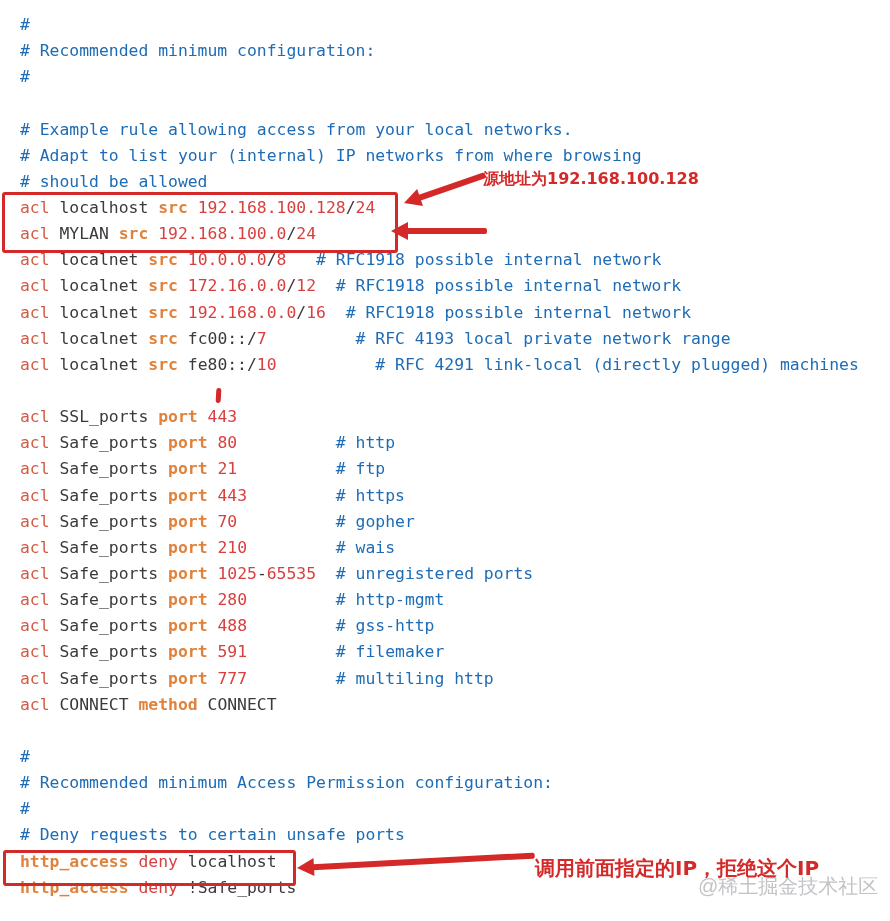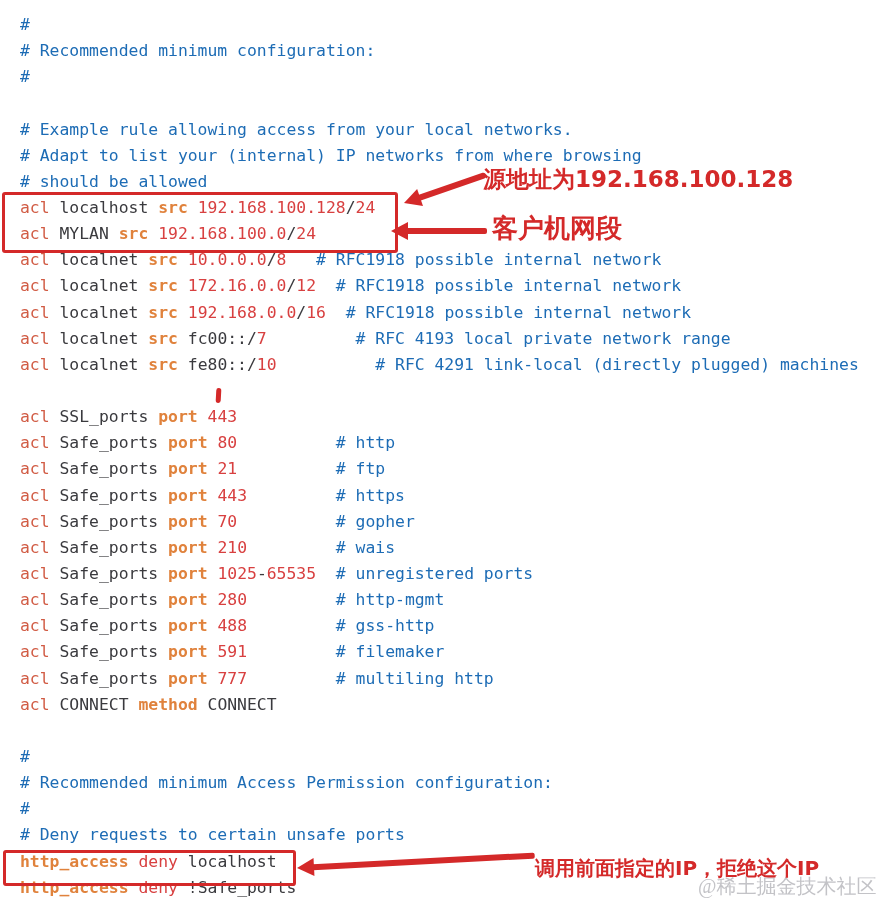--- a/index.html
+++ b/index.html
@@ -21,25 +21,25 @@
   .arrow{position:absolute;height:0;transform-origin:0 50%;}
   .arrow .shaft{position:absolute;left:14px;right:0;top:-3px;height:6px;background:var(--red);border-radius:2px;}
   .arrow .head{position:absolute;left:0;top:-9px;width:0;height:0;
                border-top:9px solid transparent;border-bottom:9px solid transparent;
                border-right:17px solid var(--red);}
   .arrow-src{left:404px;top:203px;width:86px;transform:rotate(-19deg);}
   .arrow-lan{left:391px;top:231px;width:96px;}
   .arrow-deny{left:297px;top:868px;width:238px;transform:rotate(-3deg);}
   .ann{position:absolute;color:var(--red);font-weight:bold;white-space:nowrap;
        font-family:"DejaVu Sans",sans-serif;}
-  .ann-src{left:483px;top:166px;font-size:23px;line-height:26px;}
+  .ann-src{left:483px;top:166px;font-size:16px;line-height:26px;}
   .ann-lan{left:492px;top:213px;font-size:26px;line-height:30px;}
   .ann-deny{left:535px;top:853px;font-size:20px;line-height:30px;z-index:3;}
   .watermark{position:absolute;left:698px;top:875px;font-size:20px;line-height:23px;
-             color:var(--wm);font-family:Liberation Serif, serif;white-space:nowrap;z-index:2;}
+             color:var(--wm);font-family:Liberation Sans, sans-serif;white-space:nowrap;z-index:2;}
 </style>
 </head>
 <body>
 
 <div class="stage">
 
   <div class="code"><div class="line"><span class="t-cm">#</span></div><div class="line"><span class="t-cm"># Recommended minimum configuration:</span></div><div class="line"><span class="t-cm">#</span></div><div class="line"></div><div class="line"><span class="t-cm"># Example rule allowing access from your local networks.</span></div><div class="line"><span class="t-cm"># Adapt to list your (internal) IP networks from where browsing</span></div><div class="line"><span class="t-cm"># should be allowed</span></div><div class="line"><span class="t-kw1">acl</span><span class="t-pl"> localhost </span><span class="t-kw2">src</span><span class="t-pl"> </span><span class="t-vl">192.168.100.128</span><span class="t-pl">/</span><span class="t-vl">24</span></div><div class="line"><span class="t-kw1">acl</span><span class="t-pl"> MYLAN </span><span class="t-kw2">src</span><span class="t-pl"> </span><span class="t-vl">192.168.100.0</span><span class="t-pl">/</span><span class="t-vl">24</span></div><div class="line"><span class="t-kw1">acl</span><span class="t-pl"> localnet </span><span class="t-kw2">src</span><span class="t-pl"> </span><span class="t-vl">10.0.0.0</span><span class="t-pl">/</span><span class="t-vl">8</span><span class="t-pl">   </span><span class="t-cm"># RFC1918 possible internal network</span></div><div class="line"><span class="t-kw1">acl</span><span class="t-pl"> localnet </span><span class="t-kw2">src</span><span class="t-pl"> </span><span class="t-vl">172.16.0.0</span><span class="t-pl">/</span><span class="t-vl">12</span><span class="t-pl">  </span><span class="t-cm"># RFC1918 possible internal network</span></div><div class="line"><span class="t-kw1">acl</span><span class="t-pl"> localnet </span><span class="t-kw2">src</span><span class="t-pl"> </span><span class="t-vl">192.168.0.0</span><span class="t-pl">/</span><span class="t-vl">16</span><span class="t-pl">  </span><span class="t-cm"># RFC1918 possible internal network</span></div><div class="line"><span class="t-kw1">acl</span><span class="t-pl"> localnet </span><span class="t-kw2">src</span><span class="t-pl"> fc00::/</span><span class="t-vl">7</span><span class="t-pl">         </span><span class="t-cm"># RFC 4193 local private network range</span></div><div class="line"><span class="t-kw1">acl</span><span class="t-pl"> localnet </span><span class="t-kw2">src</span><span class="t-pl"> fe80::/</span><span class="t-vl">10</span><span class="t-pl">          </span><span class="t-cm"># RFC 4291 link-local (directly plugged) machines</span></div><div class="line"></div><div class="line"><span class="t-kw1">acl</span><span class="t-pl"> SSL_ports </span><span class="t-kw2">port</span><span class="t-pl"> </span><span class="t-vl">443</span></div><div class="line"><span class="t-kw1">acl</span><span class="t-pl"> Safe_ports </span><span class="t-kw2">port</span><span class="t-pl"> </span><span class="t-vl">80</span><span class="t-pl">          </span><span class="t-cm"># http</span></div><div class="line"><span class="t-kw1">acl</span><span class="t-pl"> Safe_ports </span><span class="t-kw2">port</span><span class="t-pl"> </span><span class="t-vl">21</span><span class="t-pl">          </span><span class="t-cm"># ftp</span></div><div class="line"><span class="t-kw1">acl</span><span class="t-pl"> Safe_ports </span><span class="t-kw2">port</span><span class="t-pl"> </span><span class="t-vl">443</span><span class="t-pl">         </span><span class="t-cm"># https</span></div><div class="line"><span class="t-kw1">acl</span><span class="t-pl"> Safe_ports </span><span class="t-kw2">port</span><span class="t-pl"> </span><span class="t-vl">70</span><span class="t-pl">          </span><span class="t-cm"># gopher</span></div><div class="line"><span class="t-kw1">acl</span><span class="t-pl"> Safe_ports </span><span class="t-kw2">port</span><span class="t-pl"> </span><span class="t-vl">210</span><span class="t-pl">         </span><span class="t-cm"># wais</span></div><div class="line"><span class="t-kw1">acl</span><span class="t-pl"> Safe_ports </span><span class="t-kw2">port</span><span class="t-pl"> </span><span class="t-vl">1025</span><span class="t-pl">-</span><span class="t-vl">65535</span><span class="t-pl">  </span><span class="t-cm"># unregistered ports</span></div><div class="line"><span class="t-kw1">acl</span><span class="t-pl"> Safe_ports </span><span class="t-kw2">port</span><span class="t-pl"> </span><span class="t-vl">280</span><span class="t-pl">         </span><span class="t-cm"># http-mgmt</span></div><div class="line"><span class="t-kw1">acl</span><span class="t-pl"> Safe_ports </span><span class="t-kw2">port</span><span class="t-pl"> </span><span class="t-vl">488</span><span class="t-pl">         </span><span class="t-cm"># gss-http</span></div><div class="line"><span class="t-kw1">acl</span><span class="t-pl"> Safe_ports </span><span class="t-kw2">port</span><span class="t-pl"> </span><span class="t-vl">591</span><span class="t-pl">         </span><span class="t-cm"># filemaker</span></div><div class="line"><span class="t-kw1">acl</span><span class="t-pl"> Safe_ports </span><span class="t-kw2">port</span><span class="t-pl"> </span><span class="t-vl">777</span><span class="t-pl">         </span><span class="t-cm"># multiling http</span></div><div class="line"><span class="t-kw1">acl</span><span class="t-pl"> CONNECT </span><span class="t-kw2">method</span><span class="t-pl"> CONNECT</span></div><div class="line"></div><div class="line"><span class="t-cm">#</span></div><div class="line"><span class="t-cm"># Recommended minimum Access Permission configuration:</span></div><div class="line"><span class="t-cm">#</span></div><div class="line"><span class="t-cm"># Deny requests to certain unsafe ports</span></div><div class="line"><span class="t-kw2">http_access</span><span class="t-pl"> </span><span class="t-vl">deny</span><span class="t-pl"> localhost</span></div><div class="line"><span class="t-kw2">http_access</span><span class="t-pl"> </span><span class="t-vl">deny</span><span class="t-pl"> !Safe_ports</span></div></div>
 
   <div class="hl-box box-acl"></div>
   <div class="hl-box box-http"></div>
@@ -53,18 +53,17 @@
   <div class="arrow arrow-lan">
     <span class="head"></span>
     <span class="shaft"></span>
   </div>
   <div class="arrow arrow-deny">
     <span class="head"></span>
     <span class="shaft"></span>
   </div>
 
   <div class="ann ann-src">源地址为192.168.100.128</div>
-  <div class="ann ann-lan">客户机网段</div>
   <div class="ann ann-deny">调用前面指定的IP，拒绝这个IP</div>
 
   <div class="watermark">@稀土掘金技术社区</div>
 
 </div>
 
 </body></html>

